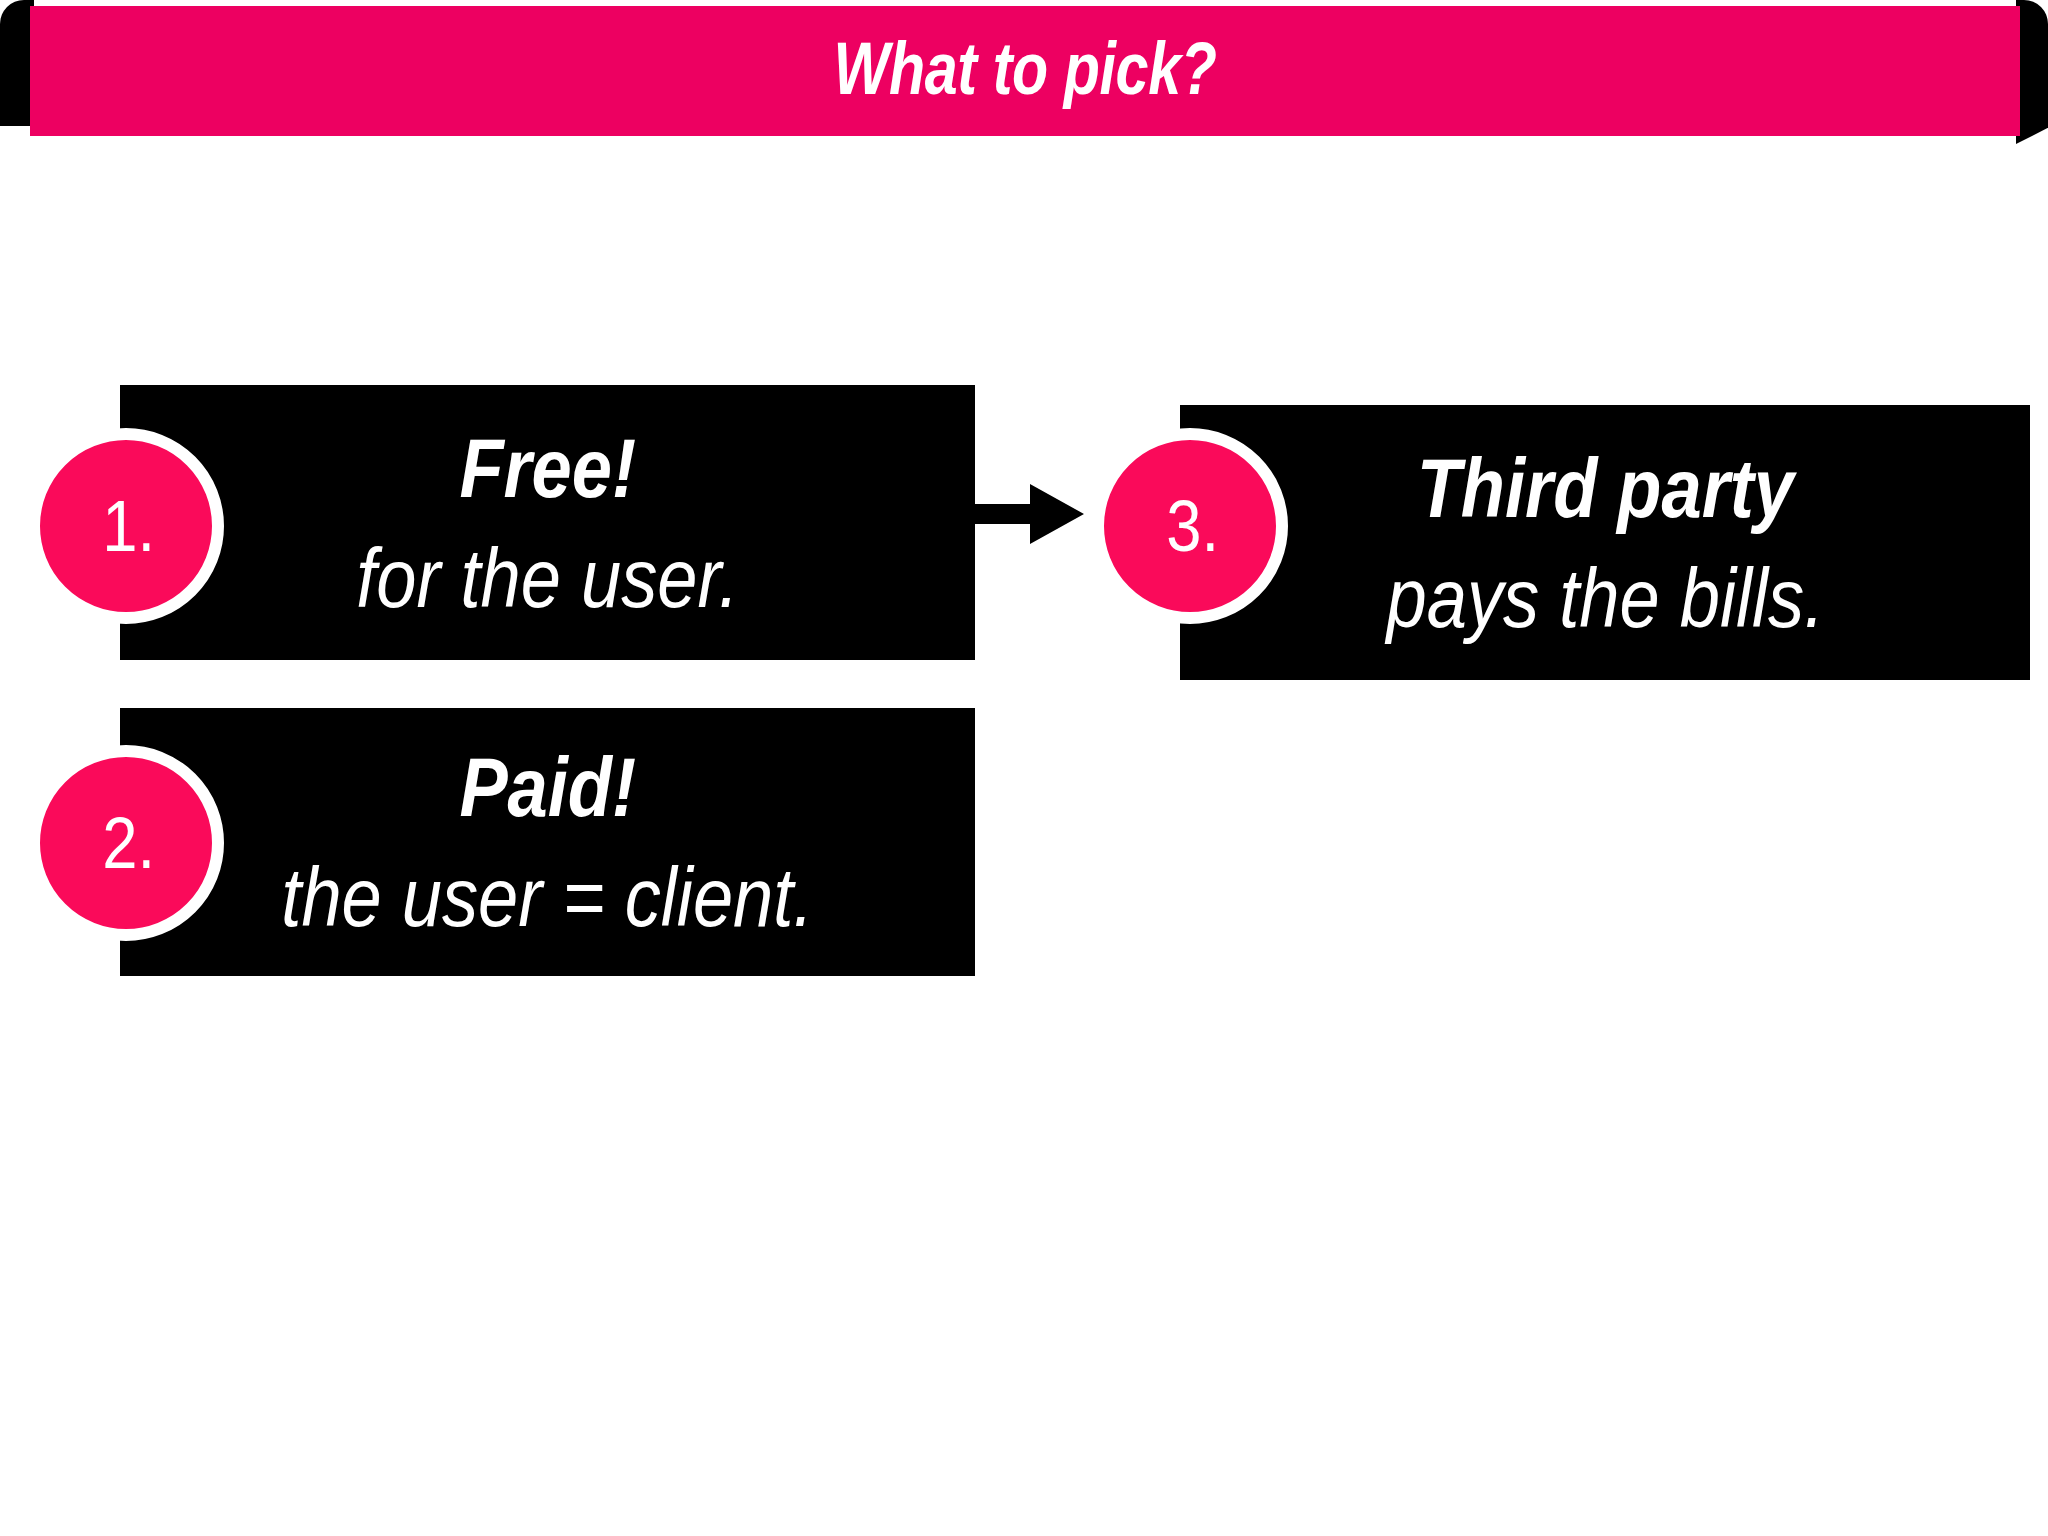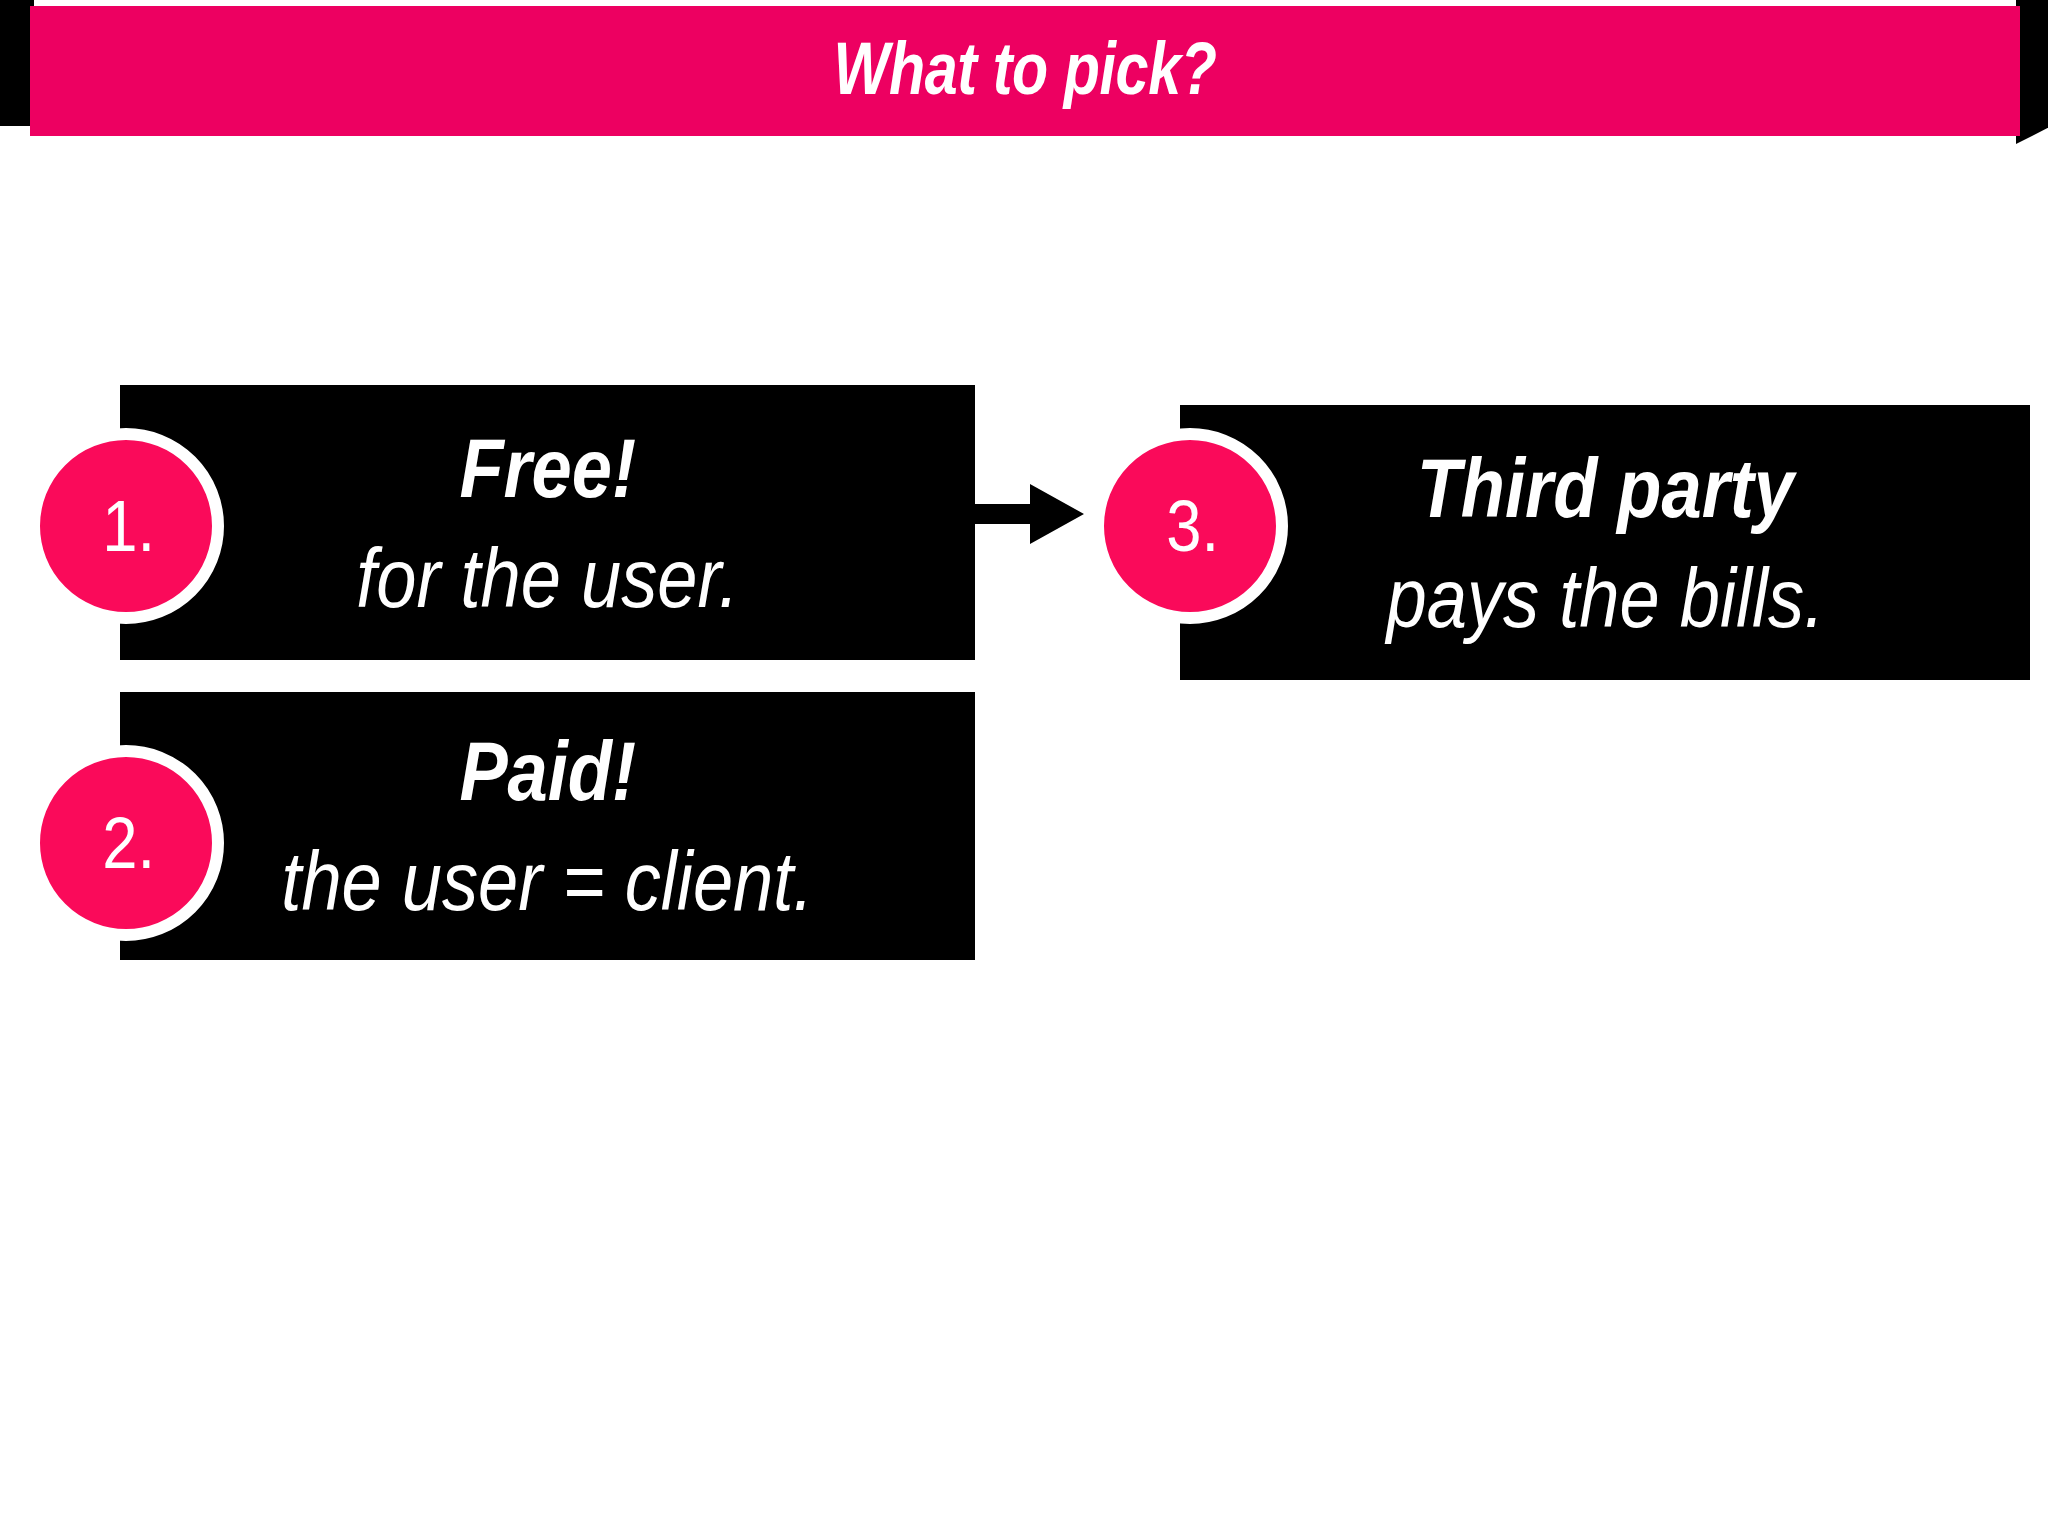--- a/index.html
+++ b/index.html
@@ -11,20 +11,21 @@
   body {
     font-family: "Liberation Sans", sans-serif;
   }
 
   #slide {
     position: relative;
     width: 2048px;
     height: 1536px;
     background: #ffffff;
     overflow: hidden;
+    border-radius: 24px;
   }
 
   
   .banner-shadow-left {
     position: absolute;
     left: 0px;
     top: 0px;
     width: 34px;
     height: 126px;
     background: #000000;
@@ -166,21 +167,21 @@
     <div class="step-box" style="left:120px; top:385px; width:855px; height:275px;">
       <div class="step-line primary">Free!</div>
       <div class="step-line secondary">for the user.</div>
     </div>
     <div class="step-badge" style="left:28px; top:428px; width:196px; height:196px;">
       <span class="step-badge-label">1.</span>
     </div>
   </div>
 
   <div class="step">
-    <div class="step-box" style="left:120px; top:692px; width:855px; height:268px;">
+    <div class="step-box" style="left:120px; top:708px; width:855px; height:268px;">
       <div class="step-line primary">Paid!</div>
       <div class="step-line secondary">the user = client.</div>
     </div>
     <div class="step-badge" style="left:28px; top:745px; width:196px; height:196px;">
       <span class="step-badge-label">2.</span>
     </div>
   </div>
 
   <div class="flow-arrow" style="left:972px; top:484px; width:118px; height:60px;">
     <svg width="118" height="60" viewBox="0 0 118 60" xmlns="http://www.w3.org/2000/svg">

